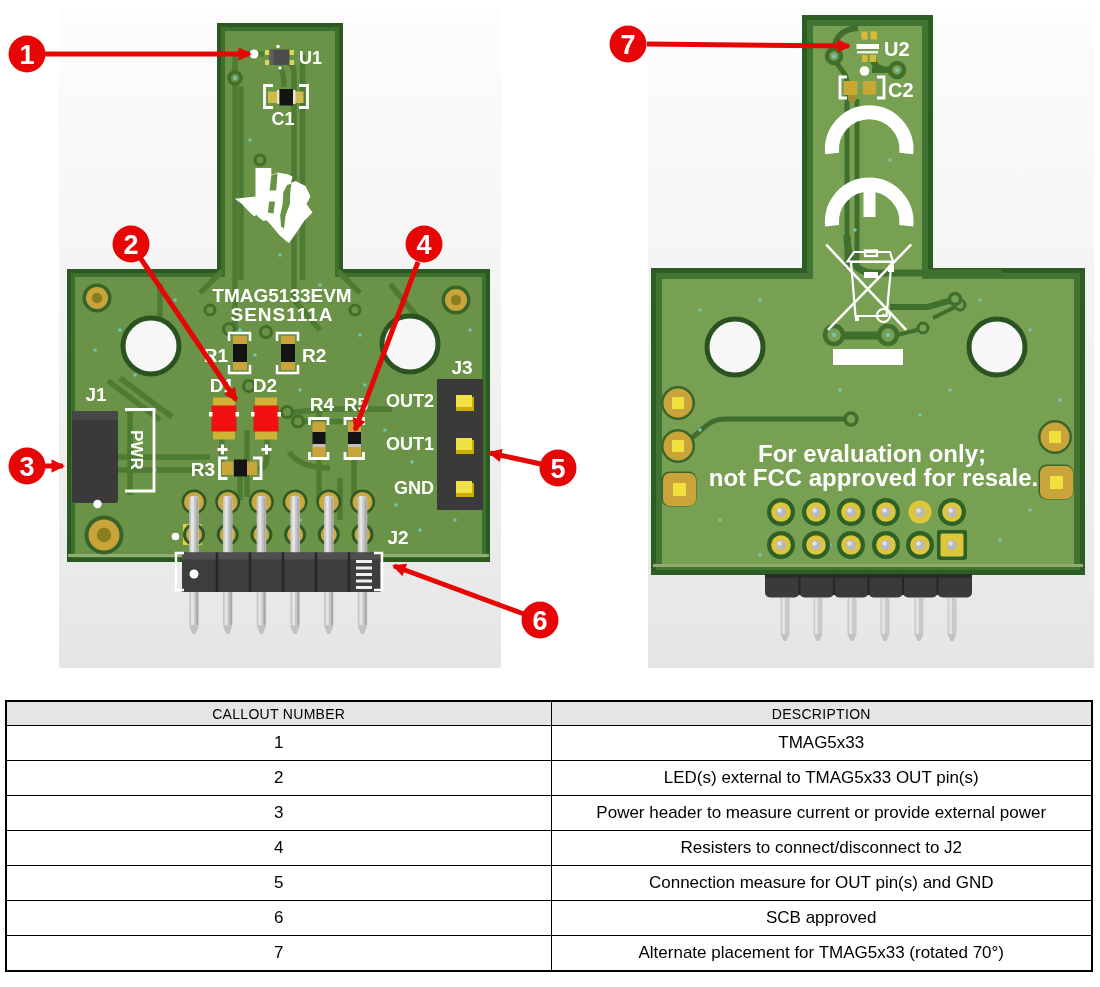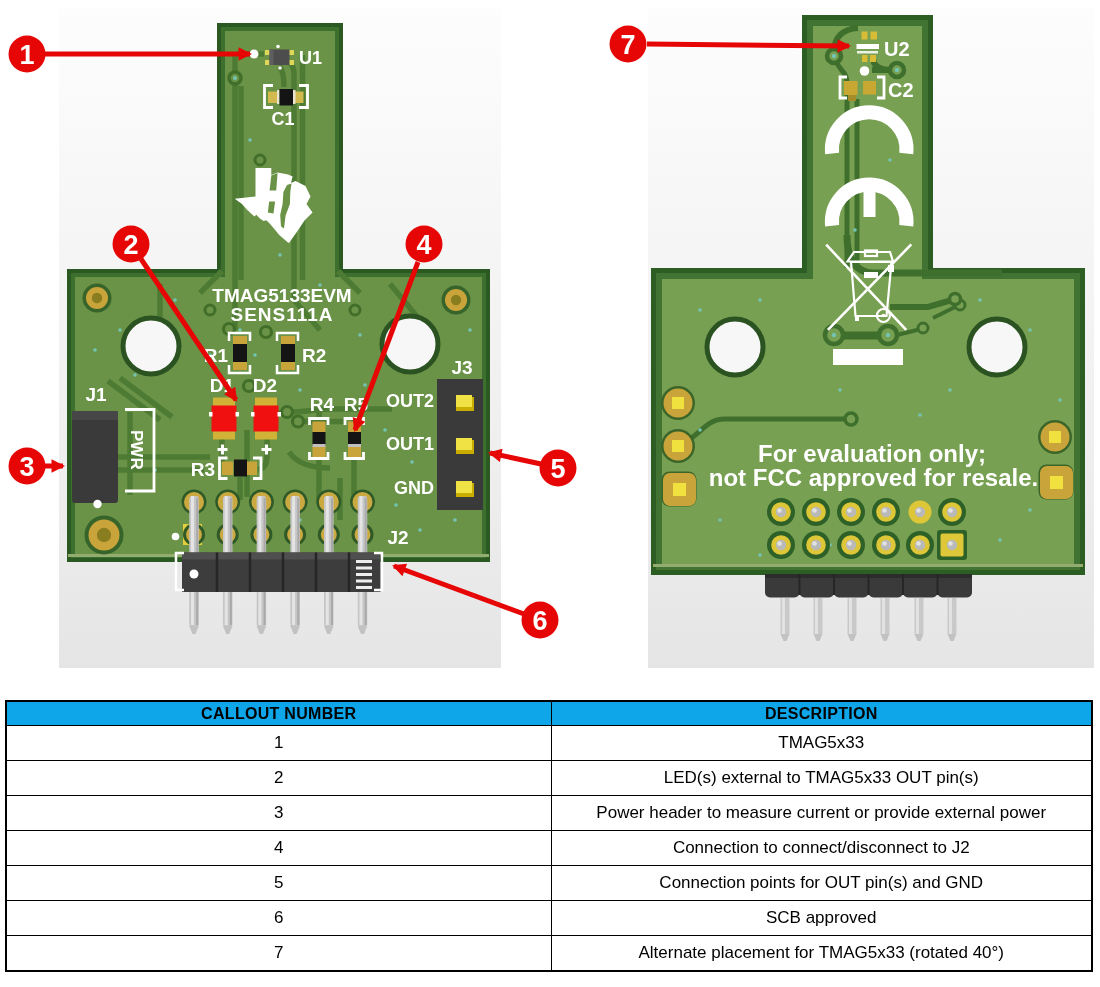--- a/index.html
+++ b/index.html
@@ -1,19 +1,19 @@
 <!DOCTYPE html>
 <html><head>
 <meta charset="utf-8">
 <style>
 html,body{margin:0;padding:0;background:#fff;width:1100px;height:987px;font-family:"Liberation Sans",sans-serif;position:relative;overflow:hidden}
 svg{position:absolute;left:0;top:0}
 table.desc{position:absolute;left:5px;top:700px;width:1088px;border-collapse:collapse;table-layout:fixed;border:2px solid #000}
 .desc th,.desc td{border:1px solid #000;text-align:center;padding:0;font-family:"Liberation Sans",sans-serif;color:#000}
-.desc th{background:#0ea5e9;height:23px;font-size:16px;font-weight:bold;letter-spacing:0.3px}
+.desc th{background:#e5e5e5;height:23px;font-size:14px;font-weight:normal;letter-spacing:0.3px}
 .desc td{height:34px;font-size:17px;font-weight:normal}
 </style>
 </head>
 <body>
 <svg width="1100" height="695" viewBox="0 0 1100 695">
 <defs>
 <linearGradient id="panel" x1="0" y1="0" x2="0" y2="1">
 <stop offset="0" stop-color="#fdfdfd"></stop>
 <stop offset="0.75" stop-color="#ededed"></stop>
 <stop offset="1" stop-color="#e5e5e5"></stop>
@@ -664,28 +664,28 @@
 <tr>
         <td>2</td>
         <td>LED(s) external to TMAG5x33 OUT pin(s)</td>
       </tr>
 <tr>
         <td>3</td>
         <td>Power header to measure current or provide external power</td>
       </tr>
 <tr>
         <td>4</td>
-        <td>Connection to connect/disconnect to J2</td>
+        <td>Resisters to connect/disconnect to J2</td>
       </tr>
 <tr>
         <td>5</td>
-        <td>Connection points for OUT pin(s) and GND</td>
+        <td>Connection measure for OUT pin(s) and GND</td>
       </tr>
 <tr>
         <td>6</td>
         <td>SCB approved</td>
       </tr>
 <tr>
         <td>7</td>
-        <td>Alternate placement for TMAG5x33 (rotated 40°)</td>
+        <td>Alternate placement for TMAG5x33 (rotated 70°)</td>
       </tr>
 </tbody>
   </table>
 
 </body></html>

